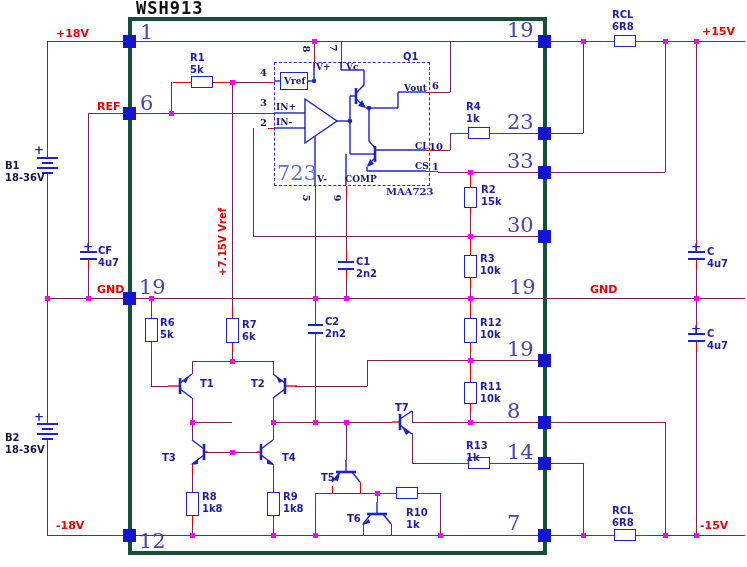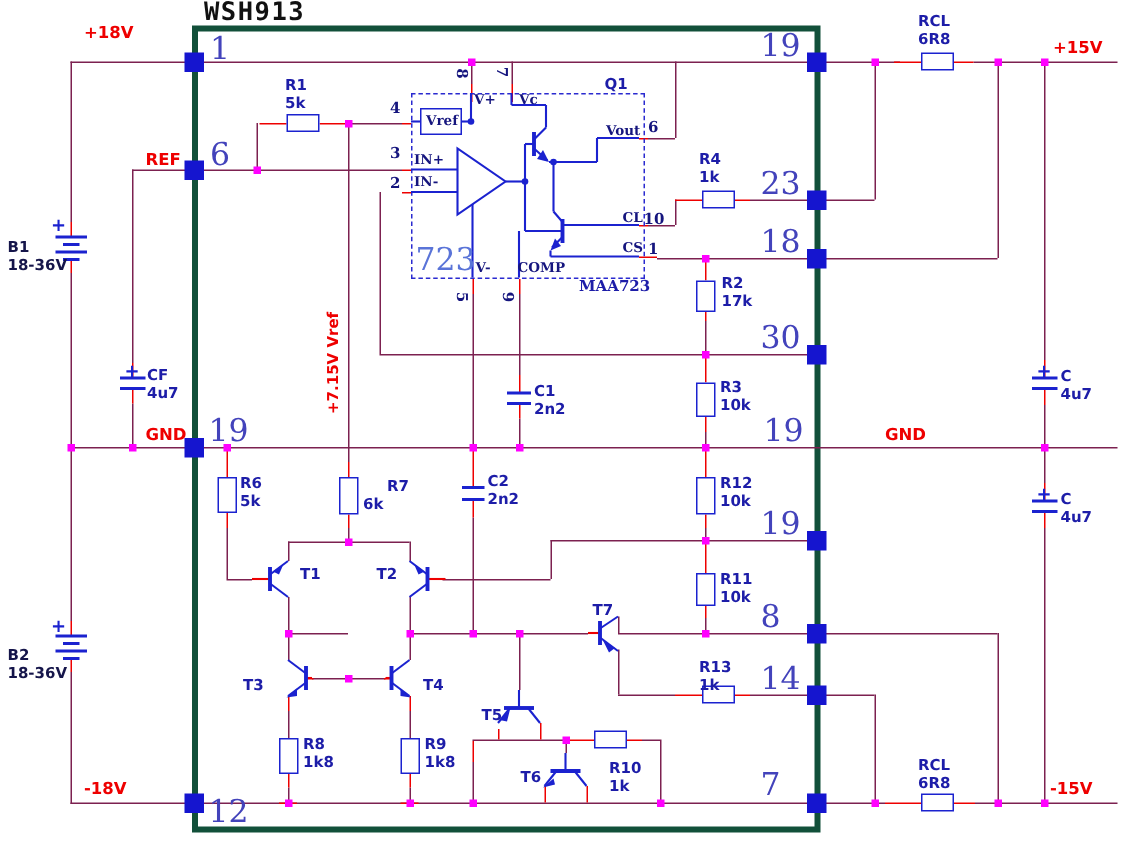--- a/index.html
+++ b/index.html
@@ -361,30 +361,30 @@
   <div class="pin" style="left:538px;top:416px"></div>
   <div class="pin" style="left:538px;top:457px"></div>
   <div class="pin" style="left:538px;top:529px"></div>
 
   <div class="pd" style="left:140px;top:22px">1</div>
   <div class="pd" style="left:140px;top:93px">6</div>
   <div class="pd" style="left:139px;top:277px">19</div>
   <div class="pd" style="left:139px;top:531px">12</div>
   <div class="pd" style="left:507px;top:20px">19</div>
   <div class="pd" style="left:507px;top:112px">23</div>
-  <div class="pd" style="left:507px;top:151px">18</div>
+  <div class="pd" style="left:507px;top:151px">33</div>
   <div class="pd" style="left:507px;top:215px">30</div>
   <div class="pd" style="left:509px;top:277px">19</div>
   <div class="pd" style="left:507px;top:339px">19</div>
   <div class="pd" style="left:507px;top:401px">8</div>
   <div class="pd" style="left:507px;top:442px">14</div>
   <div class="pd" style="left:507px;top:513px">7</div>
 
   <div class="title" style="left:136px;top:0px">WSH913</div>
-  <div class="net" style="left:56px;top:16px">+18V</div>
+  <div class="net" style="left:56px;top:28px">+18V</div>
   <div class="net" style="left:97px;top:101px">REF</div>
   <div class="net" style="left:97px;top:284px">GND</div>
   <div class="net" style="left:590px;top:284px">GND</div>
   <div class="net" style="left:56px;top:520px">-18V</div>
   <div class="net" style="left:702px;top:26px">+15V</div>
   <div class="net" style="left:700px;top:520px">-15V</div>
   <div class="vnet" style="left:217px;top:186px;height:90px">+7.15V Vref</div>
 
   <div class="cl" style="left:5px;top:160px;color:#15154a">B1</div>
   <div class="cl" style="left:5px;top:172px;color:#15154a">18-36V</div>
@@ -396,36 +396,36 @@
   <div class="plus" style="left:691px;top:241px">+</div>
   <div class="plus" style="left:691px;top:323px">+</div>
 
   <div class="cl" style="left:190px;top:52px">R1</div>
   <div class="cl" style="left:190px;top:64px">5k</div>
   <div class="cl" style="left:612px;top:9px">RCL</div>
   <div class="cl" style="left:612px;top:21px">6R8</div>
   <div class="cl" style="left:466px;top:101px">R4</div>
   <div class="cl" style="left:466px;top:113px">1k</div>
   <div class="cl" style="left:481px;top:184px">R2</div>
-  <div class="cl" style="left:481px;top:196px">17k</div>
+  <div class="cl" style="left:481px;top:196px">15k</div>
   <div class="cl" style="left:480px;top:253px">R3</div>
   <div class="cl" style="left:480px;top:265px">10k</div>
   <div class="cl" style="left:480px;top:317px">R12</div>
   <div class="cl" style="left:480px;top:329px">10k</div>
   <div class="cl" style="left:480px;top:381px">R11</div>
   <div class="cl" style="left:480px;top:393px">10k</div>
   <div class="cl" style="left:466px;top:440px">R13</div>
   <div class="cl" style="left:466px;top:452px">1k</div>
   <div class="cl" style="left:406px;top:507px">R10</div>
   <div class="cl" style="left:406px;top:519px">1k</div>
   <div class="cl" style="left:612px;top:505px">RCL</div>
   <div class="cl" style="left:612px;top:517px">6R8</div>
   <div class="cl" style="left:160px;top:317px">R6</div>
   <div class="cl" style="left:160px;top:329px">5k</div>
-  <div class="cl" style="left:258px;top:319px">R7</div>
+  <div class="cl" style="left:242px;top:319px">R7</div>
   <div class="cl" style="left:242px;top:331px">6k</div>
   <div class="cl" style="left:202px;top:491px">R8</div>
   <div class="cl" style="left:202px;top:503px">1k8</div>
   <div class="cl" style="left:283px;top:491px">R9</div>
   <div class="cl" style="left:283px;top:503px">1k8</div>
   <div class="cl" style="left:356px;top:256px">C1</div>
   <div class="cl" style="left:356px;top:268px">2n2</div>
   <div class="cl" style="left:325px;top:316px">C2</div>
   <div class="cl" style="left:325px;top:328px">2n2</div>
   <div class="cl" style="left:98px;top:245px">CF</div>

